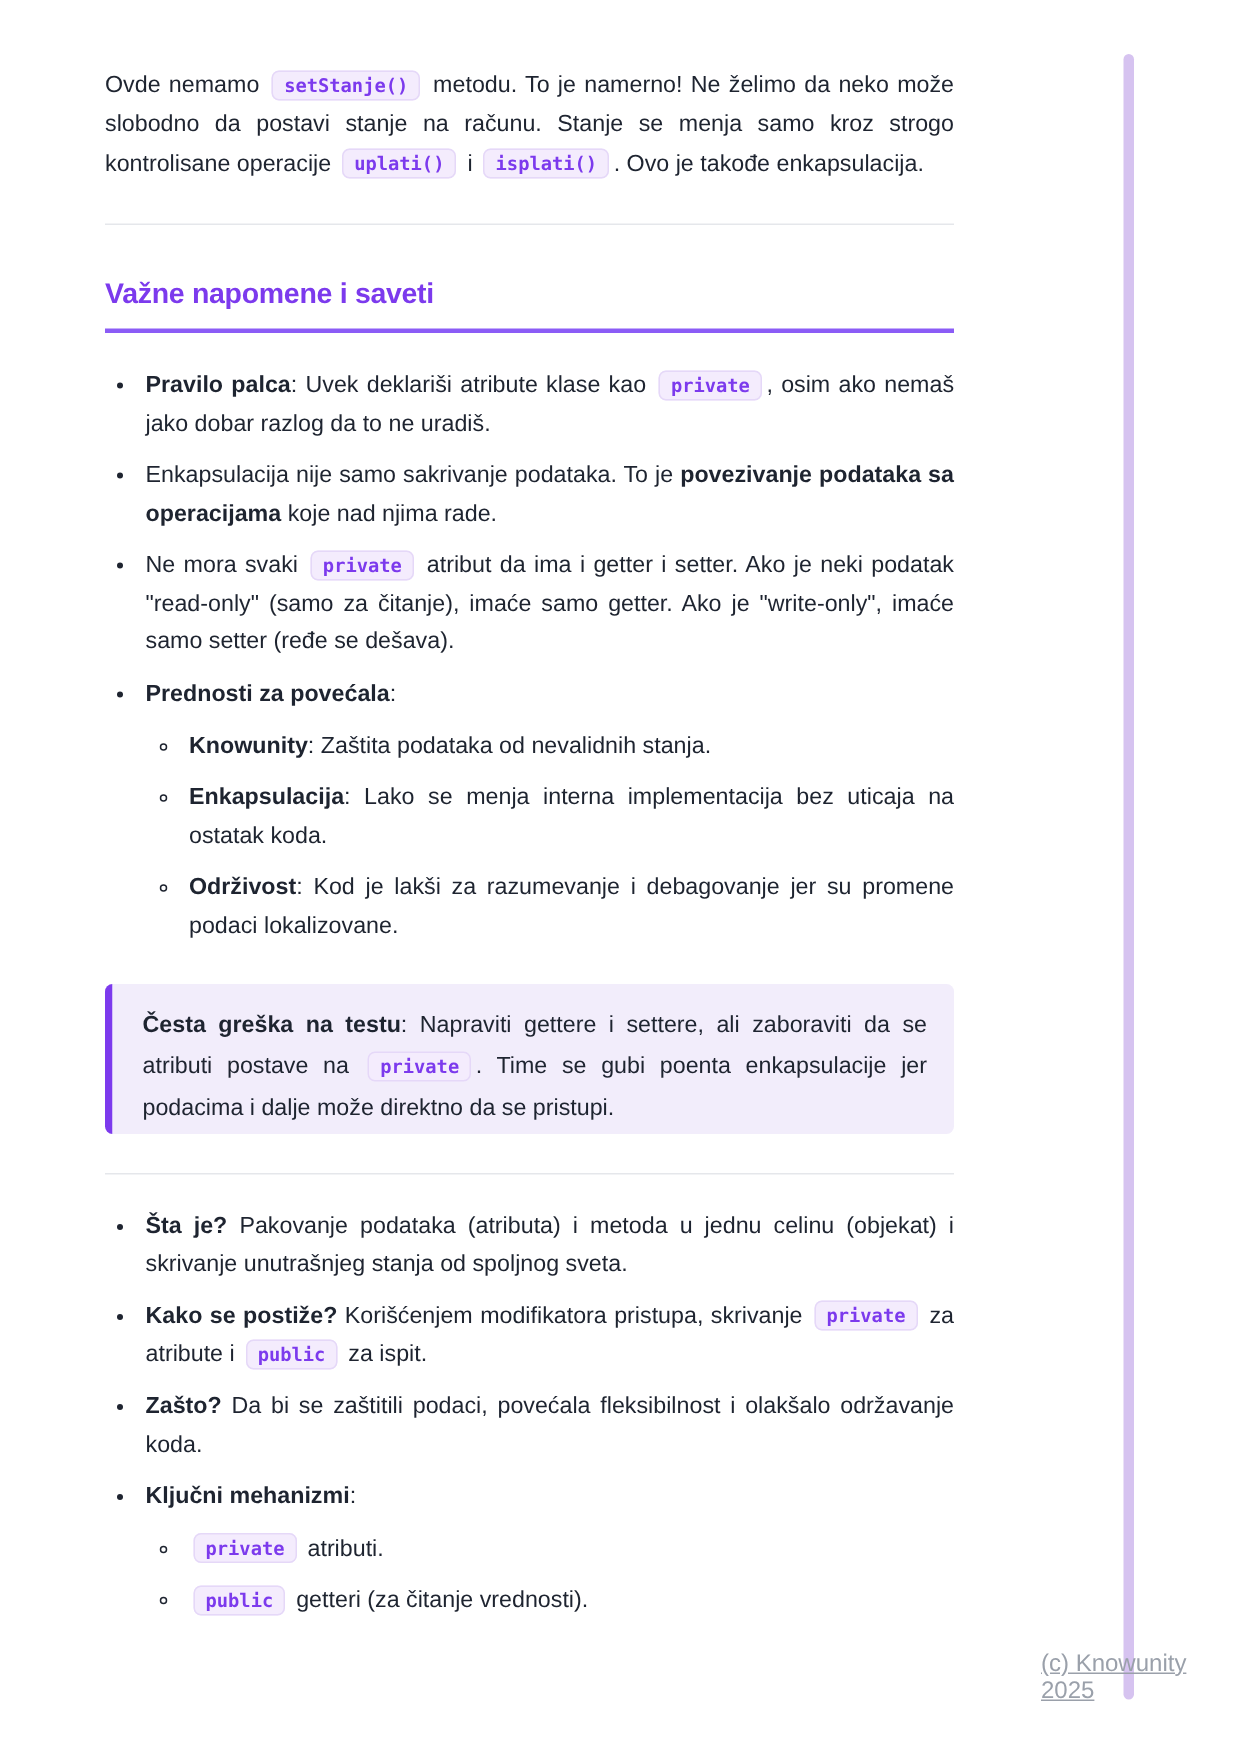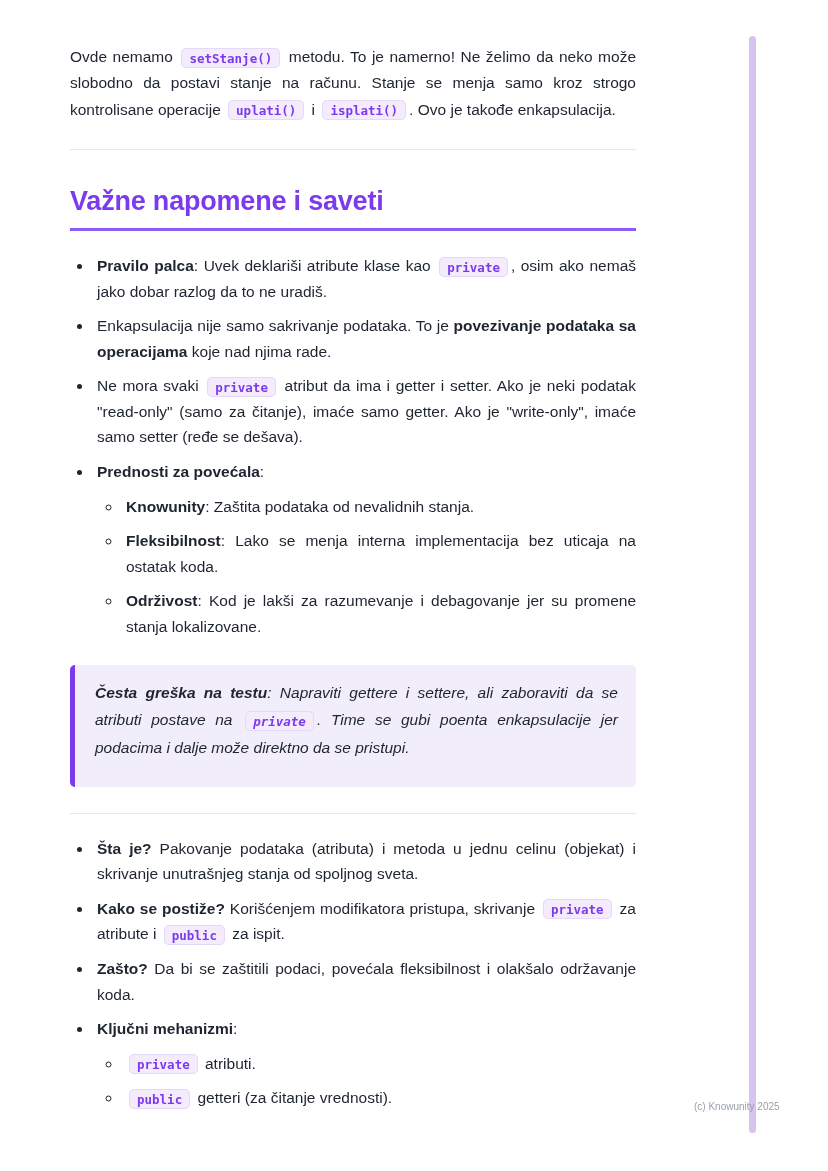--- a/index.html
+++ b/index.html
@@ -31,71 +31,70 @@
     background:var(--code-bg);
     border:1px solid var(--code-border);
     border-radius:5px;
     padding:1.5px 7px;
     margin:12px 3px;
     white-space:nowrap;
   }
   .rule{border:none;border-top:1px solid var(--rule);margin:26px 0 0 0;}
   h2{
     color:var(--accent);
-    font-size:27px;
+    font-size:19px;
     letter-spacing:-0.2px;
     margin-top:36px;
     padding-bottom:11px;
     border-bottom:3px solid var(--underline);
     font-weight:700;
   }
   ul.list{margin-top:22px;padding-left:23px;list-style:disc;}
   ul.list li{
     margin-bottom:9px;
     font-size:15.5px;
     line-height:1.65;
     text-align:justify;
     padding-left:4px;
   }
   ul.sub{list-style:circle;padding-left:25px;margin-top:9px;}
   .callout{
     background:var(--callout-bg);
     border-left:5px solid var(--accent);
     border-radius:5px;
-    padding:14px 18px 26px 20px;
+    padding:14px 18px 4px 20px;
     margin-top:26px;
-    font-style:italic;
   }
   .callout .para{line-height:1.75;}
   .scroll-strip{
     position:absolute;left:749px;top:36px;width:7px;height:1097px;
     border-radius:4px;background:var(--strip);
   }
-  .footer{position:absolute;left:694px;top:1101px;font-size:10px;color:var(--muted);}
+  .footer{position:absolute;left:694px;top:1101px;font-size:16px;color:var(--muted);text-decoration:underline;}
 </style>
 </head>
 <body>
 
 <div class="page">
   <div class="content">
 
     <p class="para"><span>Ovde nemamo </span><code>setStanje()</code><span> metodu. To je namerno! Ne želimo da neko može slobodno da postavi stanje na računu. Stanje se menja samo kroz strogo kontrolisane operacije </span><code>uplati()</code><span> i </span><code>isplati()</code><span>. Ovo je takođe enkapsulacija.</span></p>
 
     <hr class="rule">
 
     <h2>Važne napomene i saveti</h2>
 
     <ul class="list">
         <li><strong>Pravilo palca</strong><span>: Uvek deklariši atribute klase kao </span><code>private</code><span>, osim ako nemaš jako dobar razlog da to ne uradiš.</span></li>
         <li><span>Enkapsulacija nije samo sakrivanje podataka. To je </span><strong>povezivanje podataka sa operacijama</strong><span> koje nad njima rade.</span></li>
         <li><span>Ne mora svaki </span><code>private</code><span> atribut da ima i getter i setter. Ako je neki podatak "read-only" (samo za čitanje), imaće samo getter. Ako je "write-only", imaće samo setter (ređe se dešava).</span></li>
         <li><strong>Prednosti za povećala</strong><span>:</span><ul class="sub">
             <li><strong>Knowunity</strong><span>: Zaštita podataka od nevalidnih stanja.</span></li>
-            <li><strong>Fleksibilnost</strong><span>: Lako se menja interna implementacija bez uticaja na ostatak koda.</span></li>
-            <li><strong>Održivost</strong><span>: Kod je lakši za razumevanje i debagovanje jer su promene stanja lokalizovane.</span></li>
+            <li><strong>Enkapsulacija</strong><span>: Lako se menja interna implementacija bez uticaja na ostatak koda.</span></li>
+            <li><strong>Održivost</strong><span>: Kod je lakši za razumevanje i debagovanje jer su promene podaci lokalizovane.</span></li>
           </ul></li>
       </ul>
 
     <div class="callout">
       <p class="para"><strong>Česta greška na testu</strong><span>: Napraviti gettere i settere, ali zaboraviti da se atributi postave na </span><code>private</code><span>. Time se gubi poenta enkapsulacije jer podacima i dalje može direktno da se pristupi.</span></p>
     </div>
 
     <hr class="rule">
 
 

